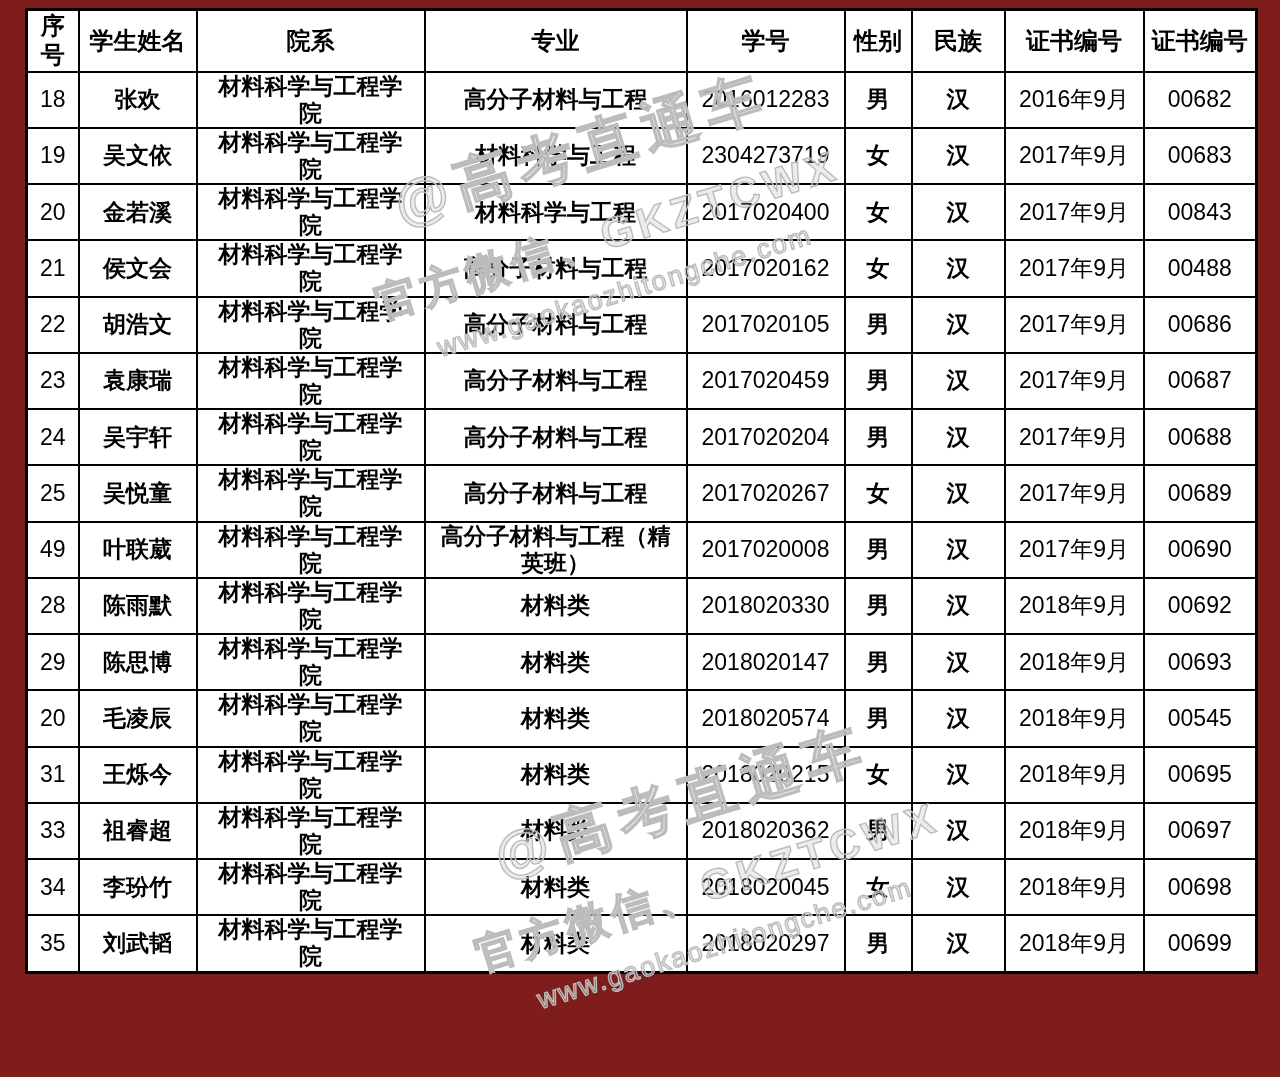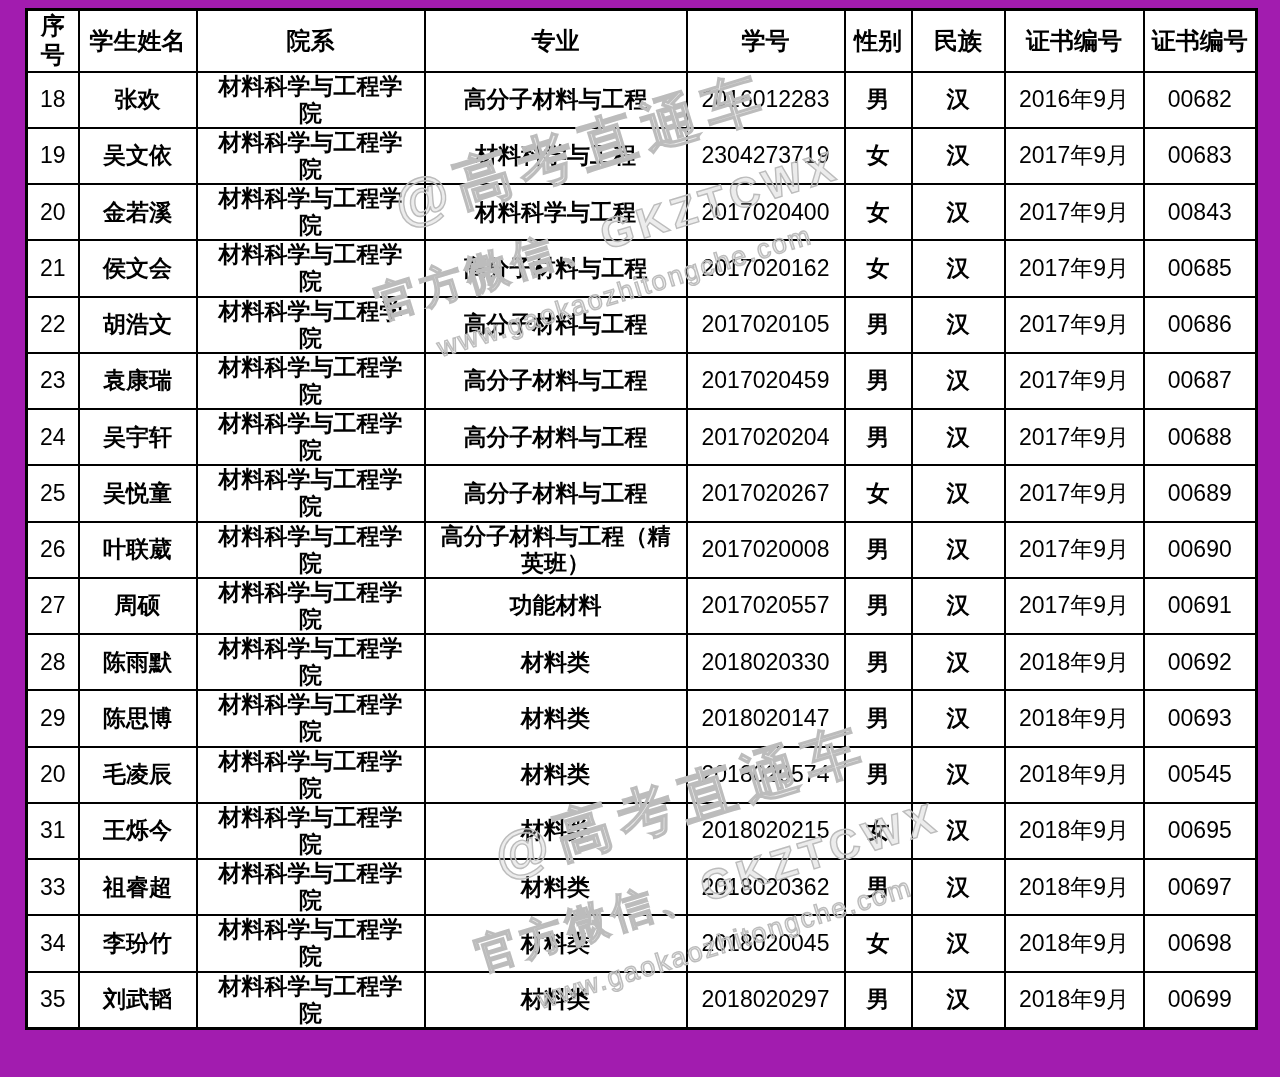--- a/index.html
+++ b/index.html
@@ -7,21 +7,21 @@
     width: 1280px; height: 1077px;
     background: #ffffff;
     font-family: "Liberation Sans", sans-serif;
     color: #000000;
     overflow: hidden;
     position: relative;
   }
   .page {
     position: relative;
     width: 1280px; height: 1077px;
-    background: #a21caf;
+    background: #7f1d1d;
   }
 
   
   table.roster {
     position: absolute;
     left: 25px; top: 8px;
     width: 1230px;
     border-collapse: collapse;
     table-layout: fixed;
     background: #ffffff;
@@ -148,21 +148,21 @@
         </tr>
         <tr>
           <td class="num">21</td>
           <td class="cjk">侯文会</td>
           <td class="cjk">材料科学与工程学院</td>
           <td class="cjk">高分子材料与工程</td>
           <td class="num">2017020162</td>
           <td class="cjk">女</td>
           <td class="cjk">汉</td>
           <td class="num">2017年9月</td>
-          <td class="num">00685</td>
+          <td class="num">00488</td>
         </tr>
         <tr>
           <td class="num">22</td>
           <td class="cjk">胡浩文</td>
           <td class="cjk">材料科学与工程学院</td>
           <td class="cjk">高分子材料与工程</td>
           <td class="num">2017020105</td>
           <td class="cjk">男</td>
           <td class="cjk">汉</td>
           <td class="num">2017年9月</td>
@@ -195,40 +195,29 @@
           <td class="cjk">吴悦童</td>
           <td class="cjk">材料科学与工程学院</td>
           <td class="cjk">高分子材料与工程</td>
           <td class="num">2017020267</td>
           <td class="cjk">女</td>
           <td class="cjk">汉</td>
           <td class="num">2017年9月</td>
           <td class="num">00689</td>
         </tr>
         <tr>
-          <td class="num">26</td>
+          <td class="num">49</td>
           <td class="cjk">叶联葳</td>
           <td class="cjk">材料科学与工程学院</td>
           <td class="cjk">高分子材料与工程（精英班）</td>
           <td class="num">2017020008</td>
           <td class="cjk">男</td>
           <td class="cjk">汉</td>
           <td class="num">2017年9月</td>
           <td class="num">00690</td>
-        </tr>
-        <tr>
-          <td class="num">27</td>
-          <td class="cjk">周硕</td>
-          <td class="cjk">材料科学与工程学院</td>
-          <td class="cjk">功能材料</td>
-          <td class="num">2017020557</td>
-          <td class="cjk">男</td>
-          <td class="cjk">汉</td>
-          <td class="num">2017年9月</td>
-          <td class="num">00691</td>
         </tr>
         <tr>
           <td class="num">28</td>
           <td class="cjk">陈雨默</td>
           <td class="cjk">材料科学与工程学院</td>
           <td class="cjk">材料类</td>
           <td class="num">2018020330</td>
           <td class="cjk">男</td>
           <td class="cjk">汉</td>
           <td class="num">2018年9月</td>

